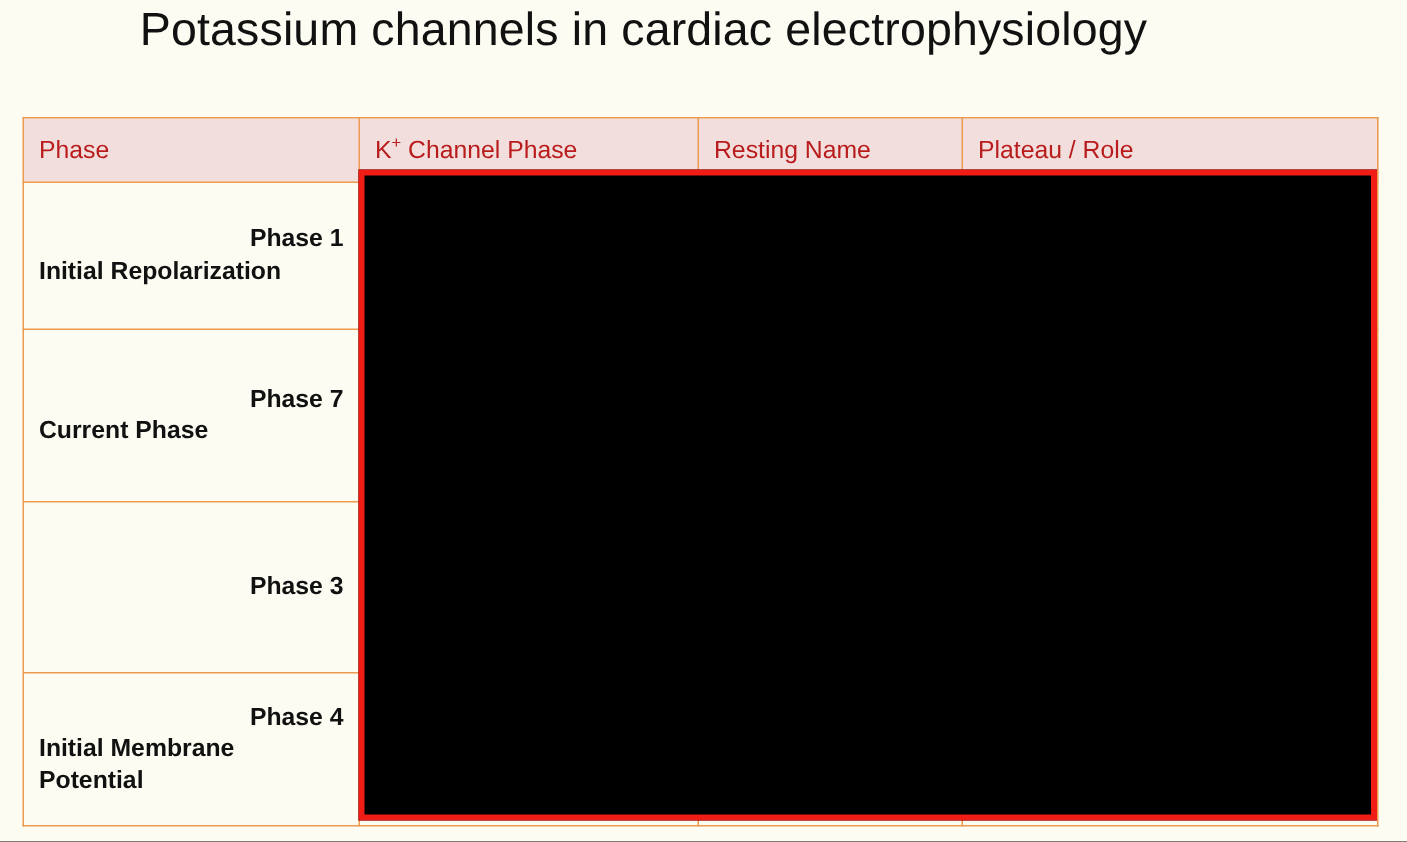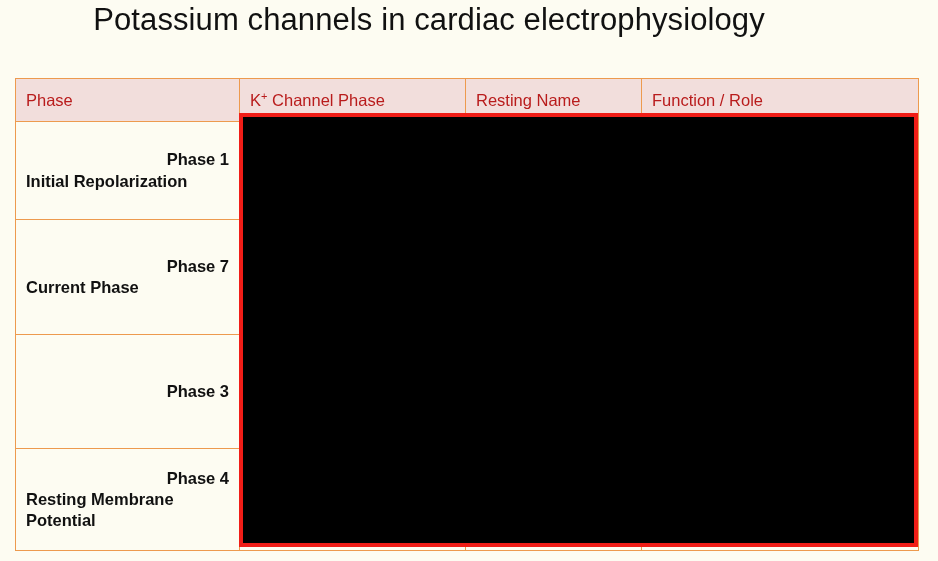--- a/index.html
+++ b/index.html
@@ -116,21 +116,21 @@
       <col class="c-phase">
       <col class="c-ktype">
       <col class="c-current">
       <col class="c-func">
     </colgroup>
     <thead>
       <tr>
         <th>Phase</th>
         <th><span>K</span><sup>+</sup><span> Channel Phase</span></th>
         <th>Resting Name</th>
-        <th>Function / Role</th>
+        <th>Plateau / Role</th>
       </tr>
     </thead>
     <tbody>
       <tr class="r1">
         <td>
           <div class="phase-name">Phase 1</div>
           <div class="phase-sub">Initial Repolarization</div>
         </td>
         <td></td>
         <td></td>
@@ -150,21 +150,21 @@
           <div class="phase-name">Phase 3</div>
           <div class="phase-sub"></div>
         </td>
         <td></td>
         <td></td>
         <td></td>
       </tr>
       <tr class="r4">
         <td>
           <div class="phase-name">Phase 4</div>
-          <div class="phase-sub">Resting Membrane Potential</div>
+          <div class="phase-sub">Initial Membrane Potential</div>
         </td>
         <td></td>
         <td></td>
         <td></td>
       </tr>
     </tbody>
   </table>
 </div>
 
 <div id="redaction-overlay"></div>

